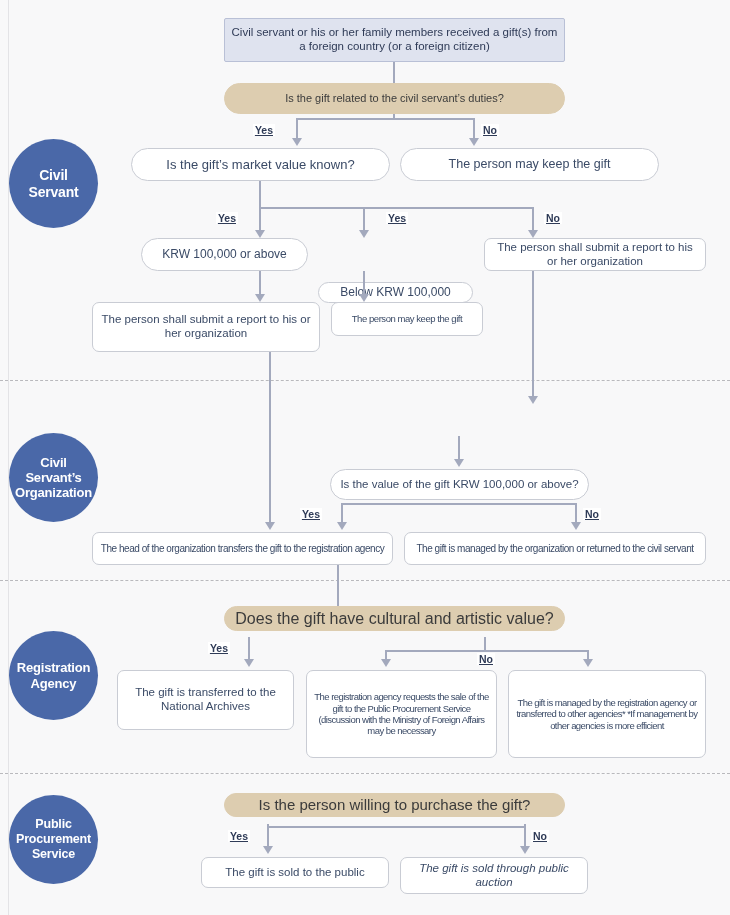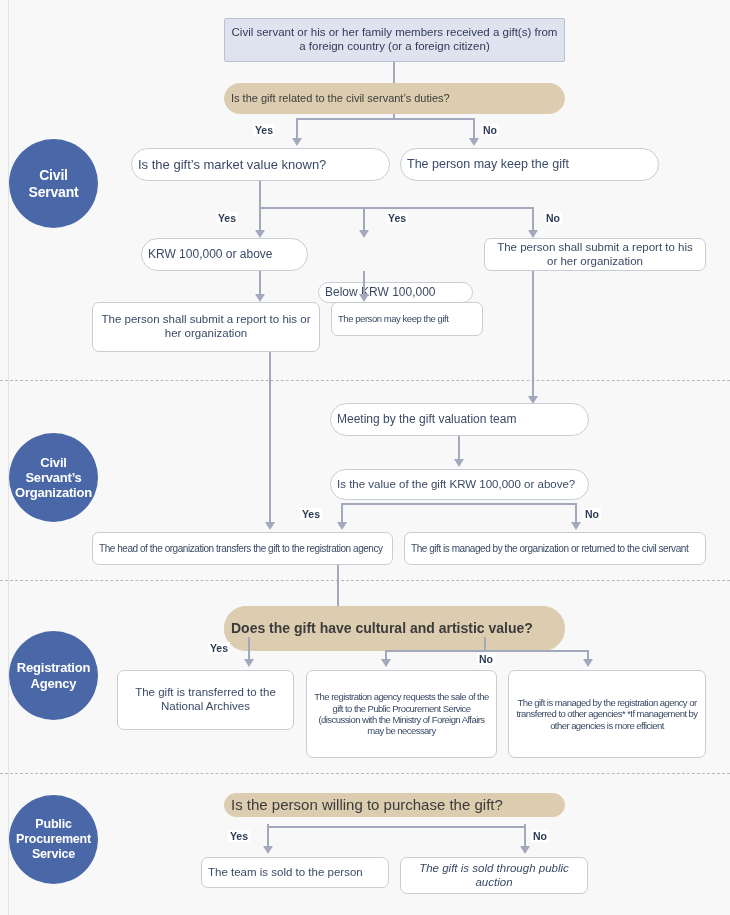--- a/index.html
+++ b/index.html
@@ -50,20 +50,21 @@
     letter-spacing: -0.2px;
     box-shadow: 0 0 0 0 rgba(0,0,0,0);
   }
   .role-circle span { display: block; padding: 0 2px; }
 
   
   .node {
     position: absolute;
     display: flex;
     align-items: center;
+    justify-content: center;
     text-align: center;
     color: #3a4a66;
     background: #ffffff;
     border: 1px solid #c9ccd4;
     border-radius: 7px;
     line-height: 1.2;
     padding: 3px 6px;
   }
   .node.start {
     background: #dfe3ef;
@@ -101,20 +102,21 @@
     border-right: 5px solid transparent;
     border-top: 8px solid #a3a9bd;
   }
   .edge-label {
     position: absolute;
     font-weight: bold;
     color: #2f3b57;
     background: #ffffff;
     padding: 0 2px;
     white-space: nowrap;
+    text-decoration: underline;
   }
 </style>
 </head>
 <body>
 
 <div id="canvas">
 
   <div class="lane" style="top:0px;height:380px;"></div>
   <div class="lane" style="top:381px;height:199px;"></div>
   <div class="lane" style="top:581px;height:192px;"></div>
@@ -235,23 +237,20 @@
   <div class="node tight" style="left:331px;top:302px;width:152px;height:34px;font-size:9.5px;">
     <span>The person may keep the gift</span>
   </div>
 
   <div class="vline" style="left:269px;top:352px;height:173px;"></div>
   <div class="arrowhead" style="left:265px;top:522px;"></div>
 
   <div class="vline" style="left:532px;top:271px;height:128px;"></div>
   <div class="arrowhead" style="left:528px;top:396px;"></div>
 
-  <div class="node pill" style="left:330px;top:403px;width:259px;height:33px;font-size:12px;">
-    <span>Meeting by the gift valuation team</span>
-  </div>
 
   <div class="vline" style="left:458px;top:436px;height:26px;"></div>
   <div class="arrowhead" style="left:454px;top:459px;"></div>
 
   <div class="node pill" style="left:330px;top:469px;width:259px;height:31px;font-size:11.5px;">
     <span>Is the value of the gift KRW 100,000 or above?</span>
   </div>
 
   <div class="hline" style="left:342px;top:503px;width:234px;"></div>
   <div class="vline" style="left:341px;top:503px;height:22px;"></div>
@@ -269,21 +268,21 @@
   <div class="node tight" style="left:404px;top:532px;width:302px;height:33px;font-size:10px;">
     <span>The gift is managed by the organization or returned to the civil servant</span>
   </div>
 
   <div class="node tight" style="left:92px;top:532px;width:301px;height:33px;font-size:10px;">
     <span>The head of the organization transfers the gift to the registration agency</span>
   </div>
 
   <div class="vline" style="left:337px;top:565px;height:41px;"></div>
 
-  <div class="node decision" style="left:224px;top:606px;width:341px;height:45px;font-size:14px;font-weight:bold;">
+  <div class="node decision" style="left:224px;top:606px;width:341px;height:25px;font-size:16px;">
     <span>Does the gift have cultural and artistic value?</span>
   </div>
 
   <div class="vline" style="left:248px;top:637px;height:25px;"></div>
   <div class="arrowhead" style="left:244px;top:659px;"></div>
   <div class="edge-label" style="left:230px;top:642px;font-size:10.5px;transform:translate(-100%,0);">
     <span>Yes</span>
   </div>
 
   <div class="vline" style="left:484px;top:637px;height:14px;"></div>
@@ -322,20 +321,20 @@
     <span>Yes</span>
   </div>
 
   <div class="vline" style="left:524px;top:824px;height:25px;"></div>
   <div class="arrowhead" style="left:520px;top:846px;"></div>
   <div class="edge-label" style="left:531px;top:830px;font-size:10.5px;">
     <span>No</span>
   </div>
 
   <div class="node" style="left:201px;top:857px;width:188px;height:31px;font-size:11.5px;">
-    <span>The team is sold to the person</span>
+    <span>The gift is sold to the public</span>
   </div>
 
   <div class="node" style="left:400px;top:857px;width:188px;height:37px;font-size:11.5px;font-style:italic;">
     <span>The gift is sold through public auction</span>
   </div>
 
 </div>
 
 </body></html>

